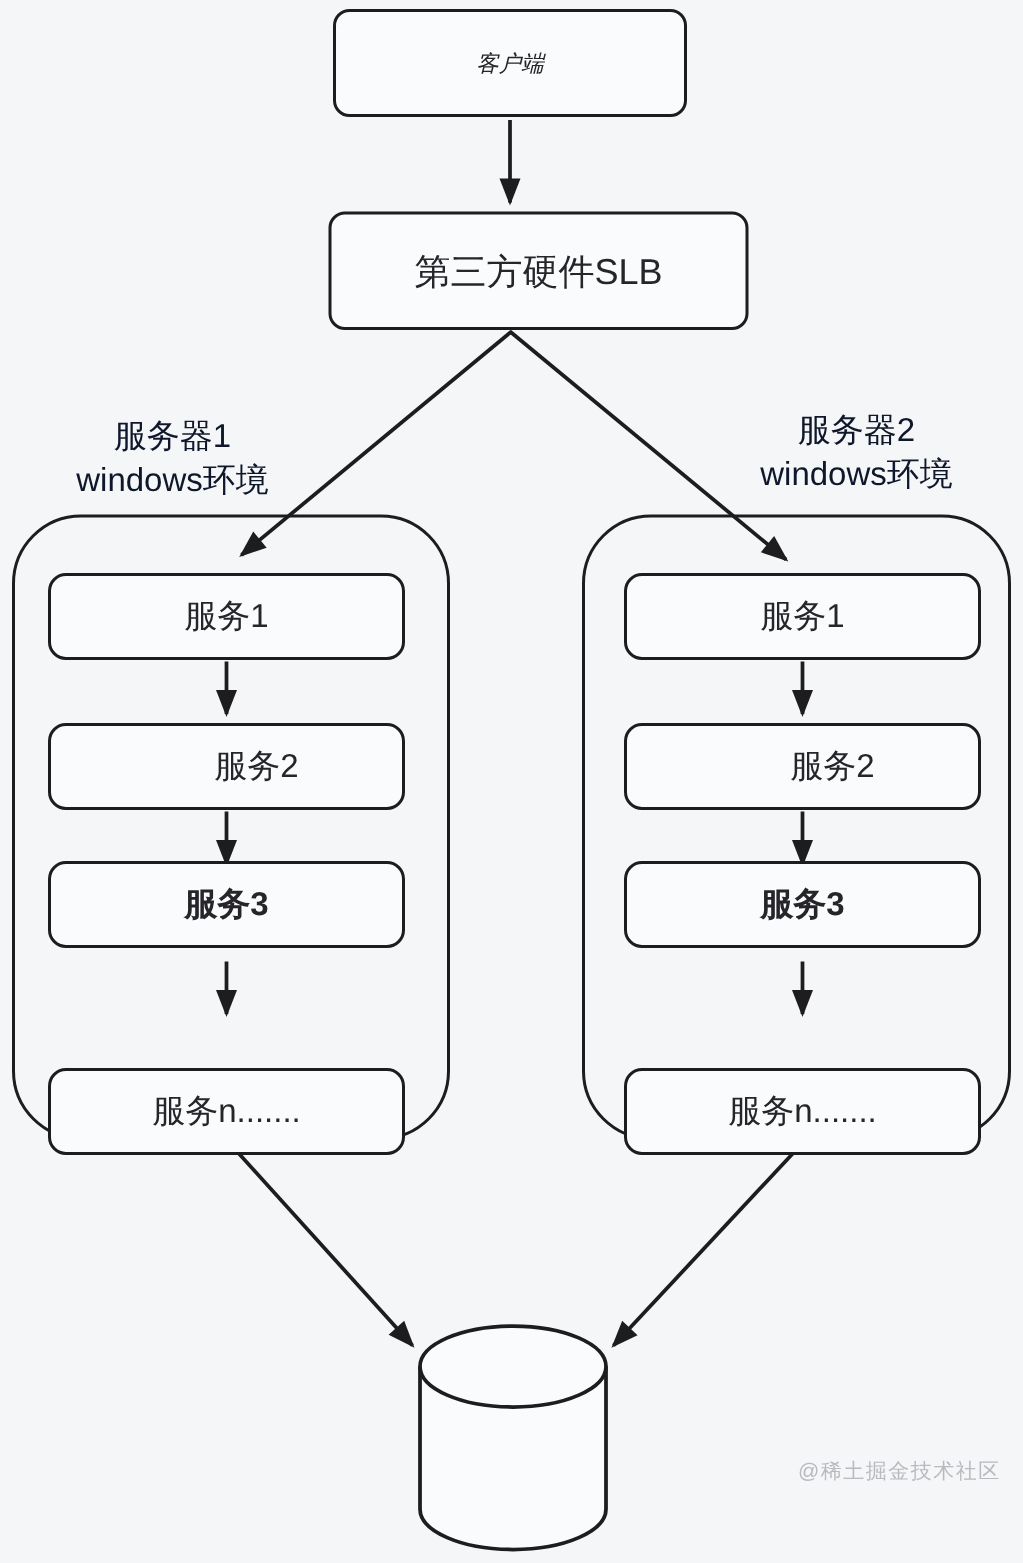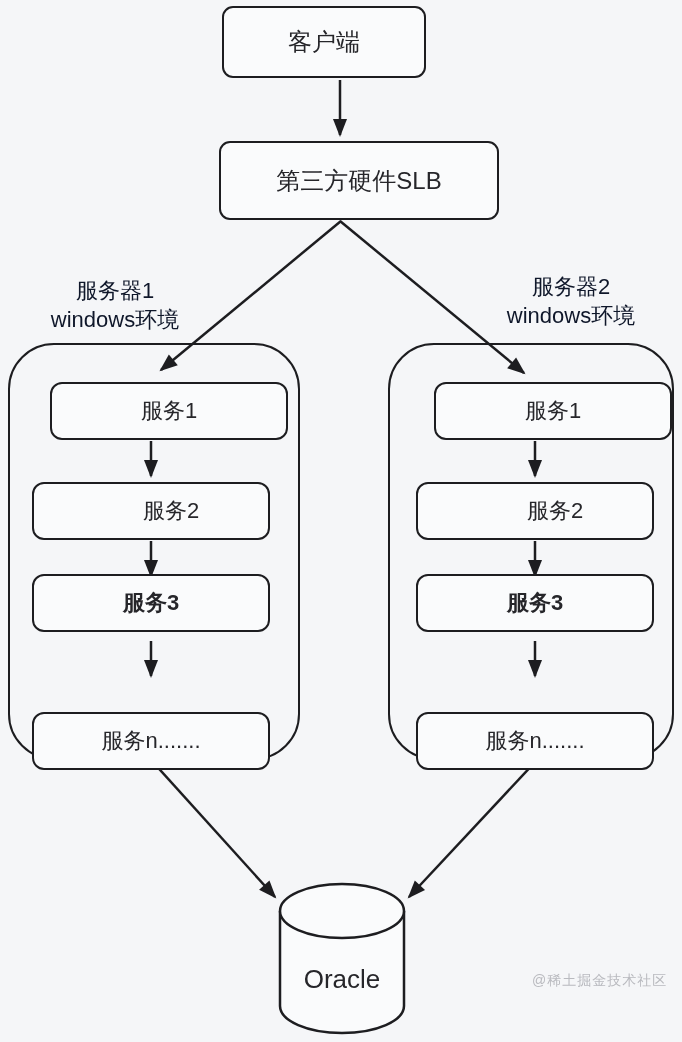--- a/index.html
+++ b/index.html
@@ -6,29 +6,29 @@
   .canvas{
     position:relative;width:682px;height:1042px;background:#f5f6f8;
     font-family:"Liberation Sans","DejaVu Sans",sans-serif;color:#26262a;overflow:hidden;
   }
   svg.edges{position:absolute;left:0;top:0;}
   .box{
     position:absolute;box-sizing:border-box;border:2.5px solid #1d1d20;
     background:#fafbfc;border-radius:11px;
     display:flex;align-items:center;justify-content:center;text-align:center;
   }
-  .node-client{left:222px;top:6px;width:204px;height:72px;font-size:24px;}
+  .node-client{left:222px;top:6px;width:236px;height:72px;font-size:15px;font-style:italic;}
   .node-slb{left:219px;top:141px;width:280px;height:79px;font-size:24px;}
   .group{position:absolute;box-sizing:border-box;border:2.5px solid #1d1d20;border-radius:46px;background:transparent;}
   .group-1{left:8px;top:343px;width:292px;height:417px;}
   .group-2{left:388px;top:343px;width:286px;height:417px;}
   .svc{height:58px;width:238px;font-size:22px;border-radius:12px;}
   .svc.c1{left:32px;}
   .svc.c2{left:416px;}
-  .r1{top:382px;margin-left:18px;}.r2{top:482px;padding-left:40px;}.r3{top:574px;font-weight:bold;}.r4{top:712px;}
+  .r1{top:382px;}.r2{top:482px;padding-left:40px;}.r3{top:574px;font-weight:bold;}.r4{top:712px;}
   .grouplabel{position:absolute;width:220px;text-align:center;font-size:22px;line-height:29px;color:#0f172a;}
   .label-1{left:5px;top:276px;}
   .label-2{left:461px;top:272px;}
   .db-label{position:absolute;left:281px;top:964px;width:122px;text-align:center;font-size:26px;color:#26262a;}
   .watermark{position:absolute;left:532px;top:972px;font-size:14px;color:#b9babf;letter-spacing:1px;}
 </style>
 </head>
 <body>
 
 <div class="canvas">
@@ -78,17 +78,16 @@
   <div class="box svc c1 r1">服务1</div>
   <div class="box svc c1 r2">服务2</div>
   <div class="box svc c1 r3">服务3</div>
   <div class="box svc c1 r4">服务n.......</div>
 
   <div class="box svc c2 r1">服务1</div>
   <div class="box svc c2 r2">服务2</div>
   <div class="box svc c2 r3">服务3</div>
   <div class="box svc c2 r4">服务n.......</div>
 
-  <div class="db-label">Oracle</div>
 
   <div class="watermark">@稀土掘金技术社区</div>
 
 </div>
 
 </body></html>

